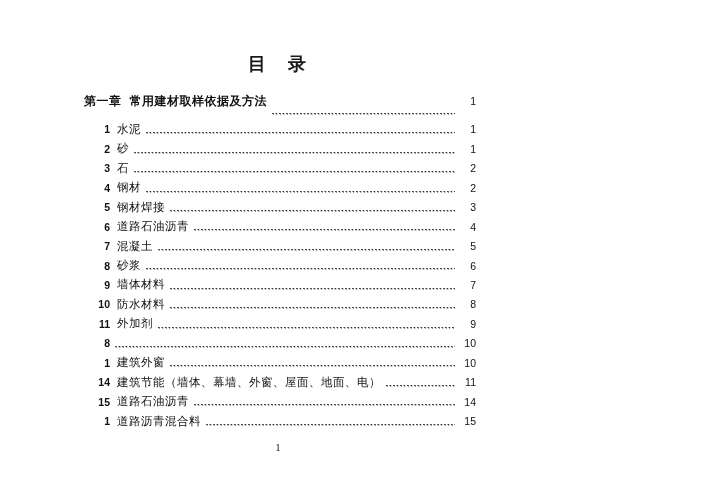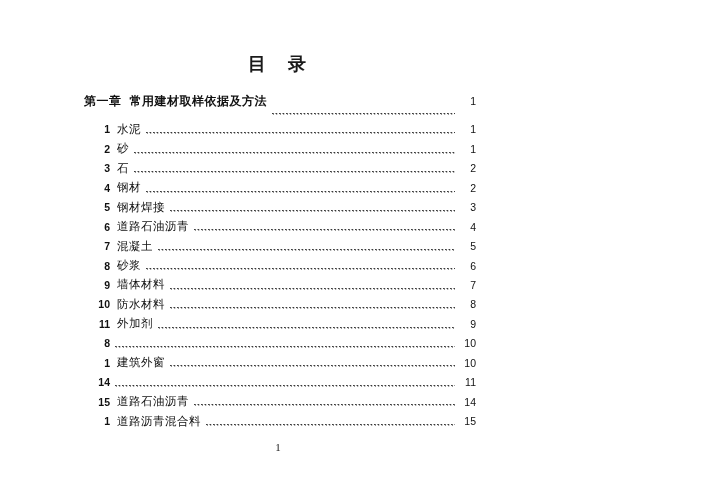--- a/index.html
+++ b/index.html
@@ -206,20 +206,21 @@
 
     <div class="row item">
       <span class="num">1</span>
       <span class="ttl">建筑外窗</span>
       <span class="leader"></span>
       <span class="pg">10</span>
     </div>
 
     <div class="row item">
       <span class="num">14</span>
+      <span class="ttl">建筑节能（墙体、幕墙、外窗、屋面、地面、电）</span>
       <span class="leader"></span>
       <span class="pg">11</span>
     </div>
 
     <div class="row item">
       <span class="num">15</span>
       <span class="ttl">道路石油沥青</span>
       <span class="leader"></span>
       <span class="pg">14</span>
     </div>

